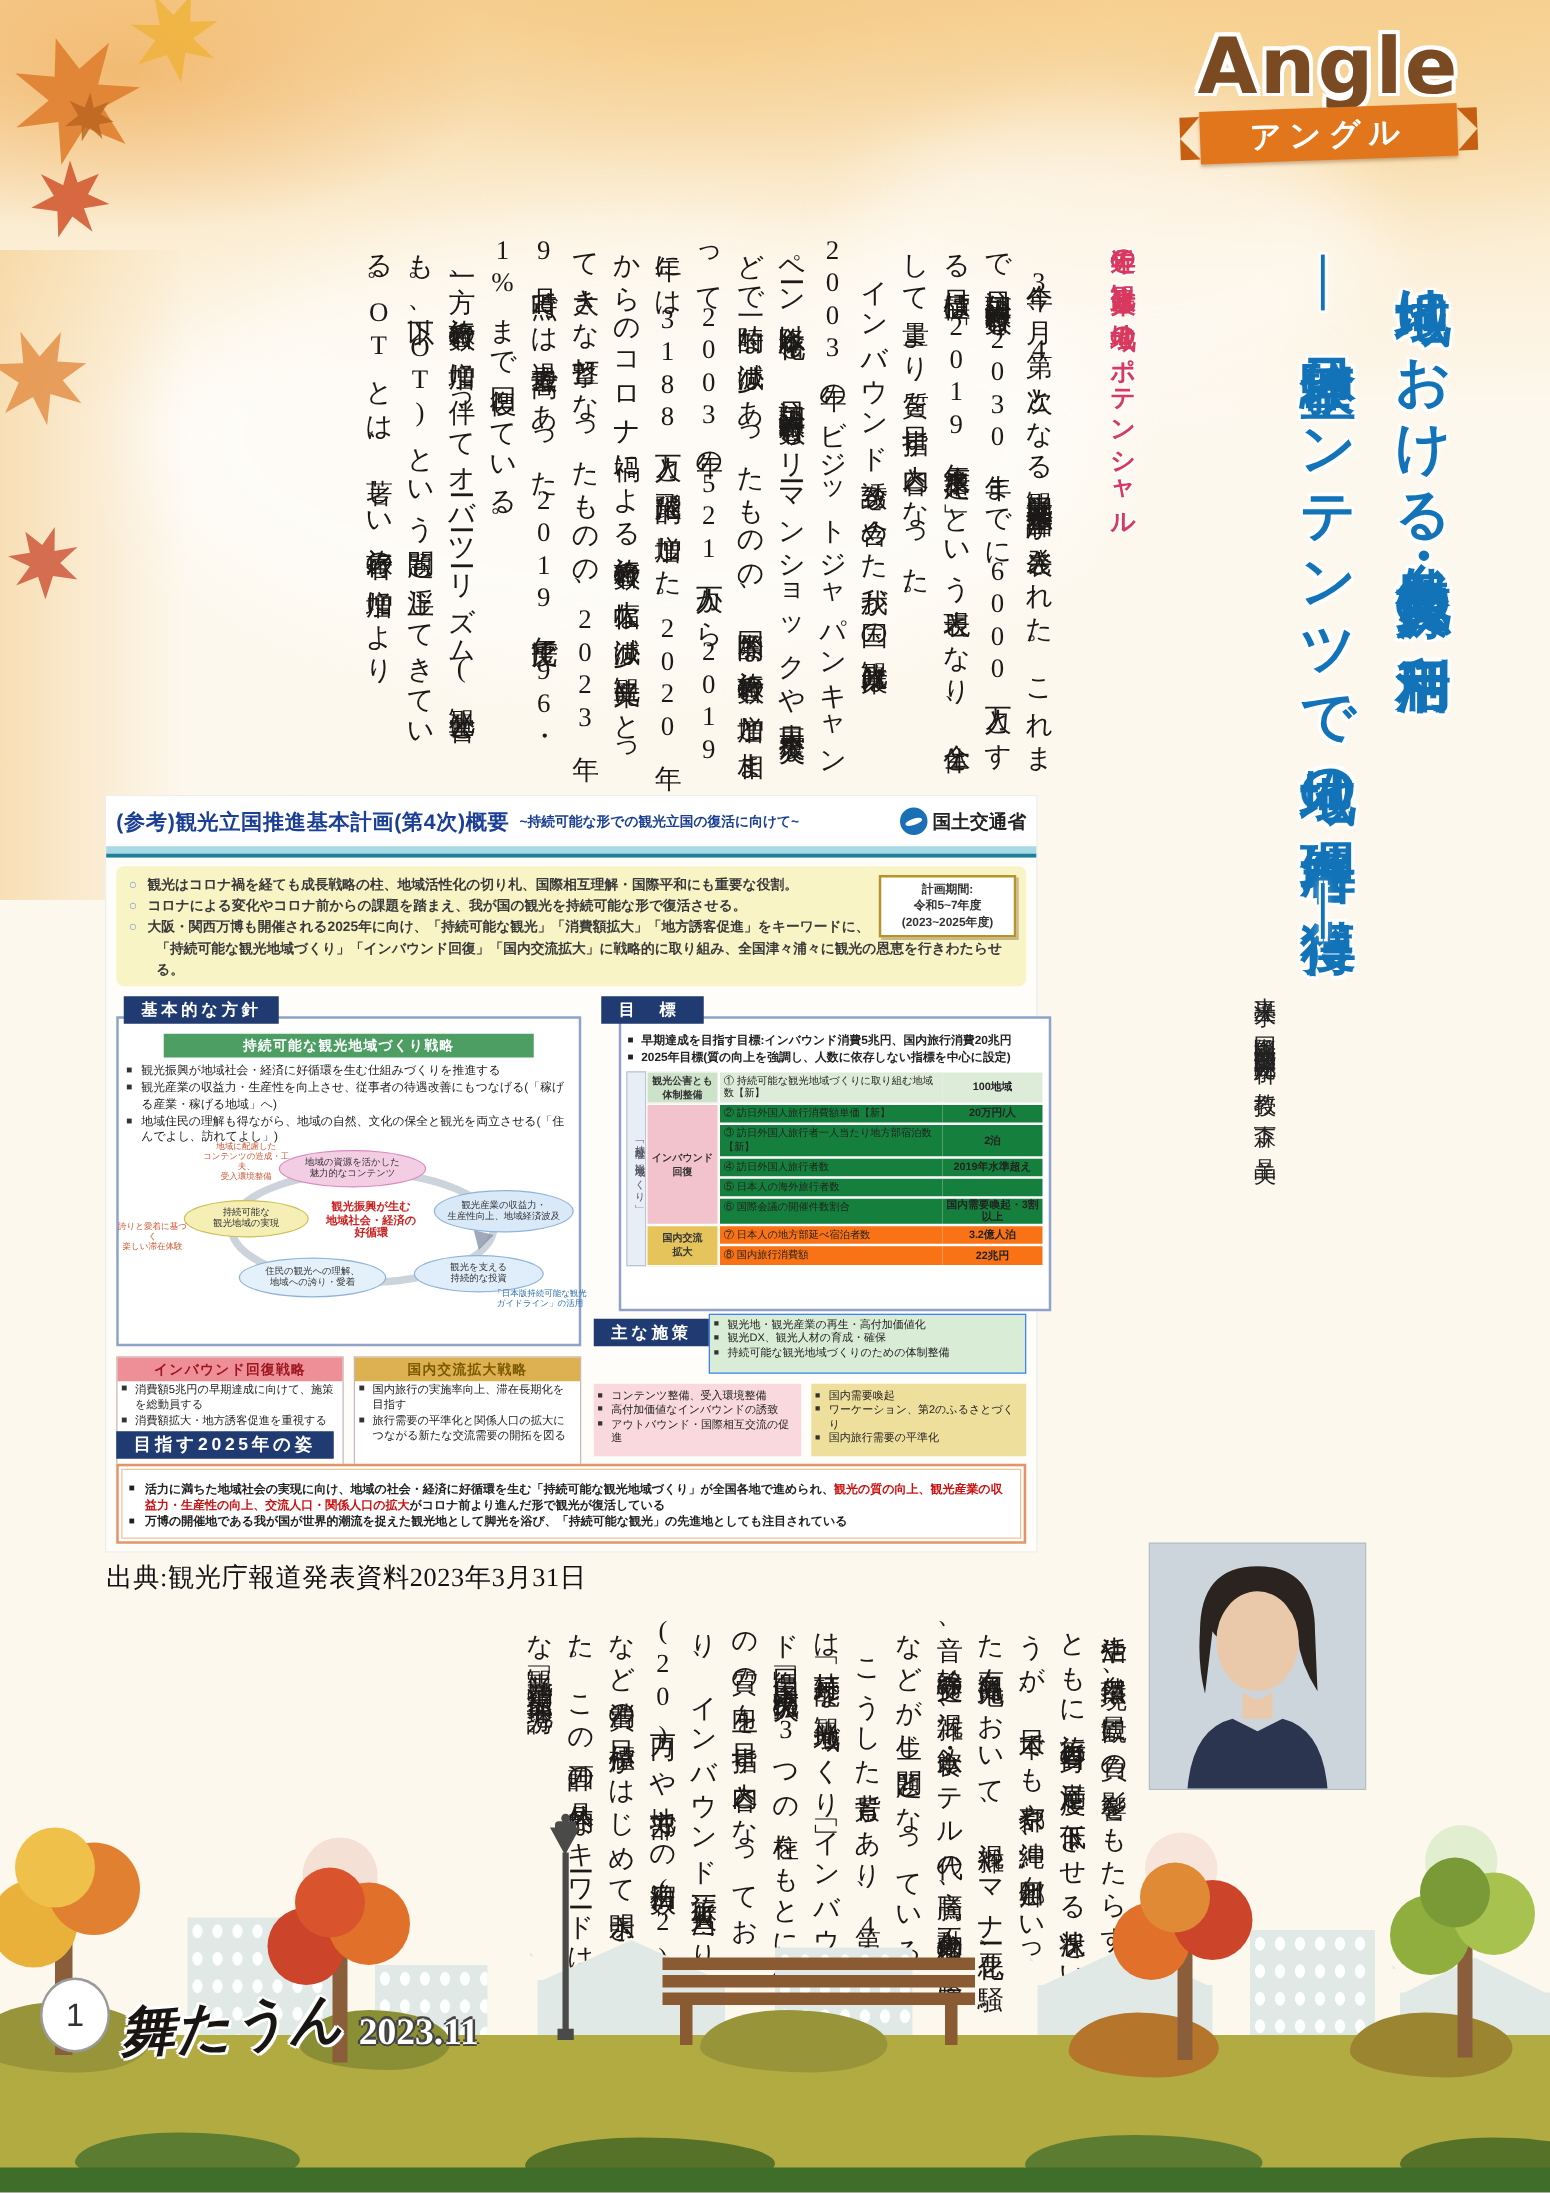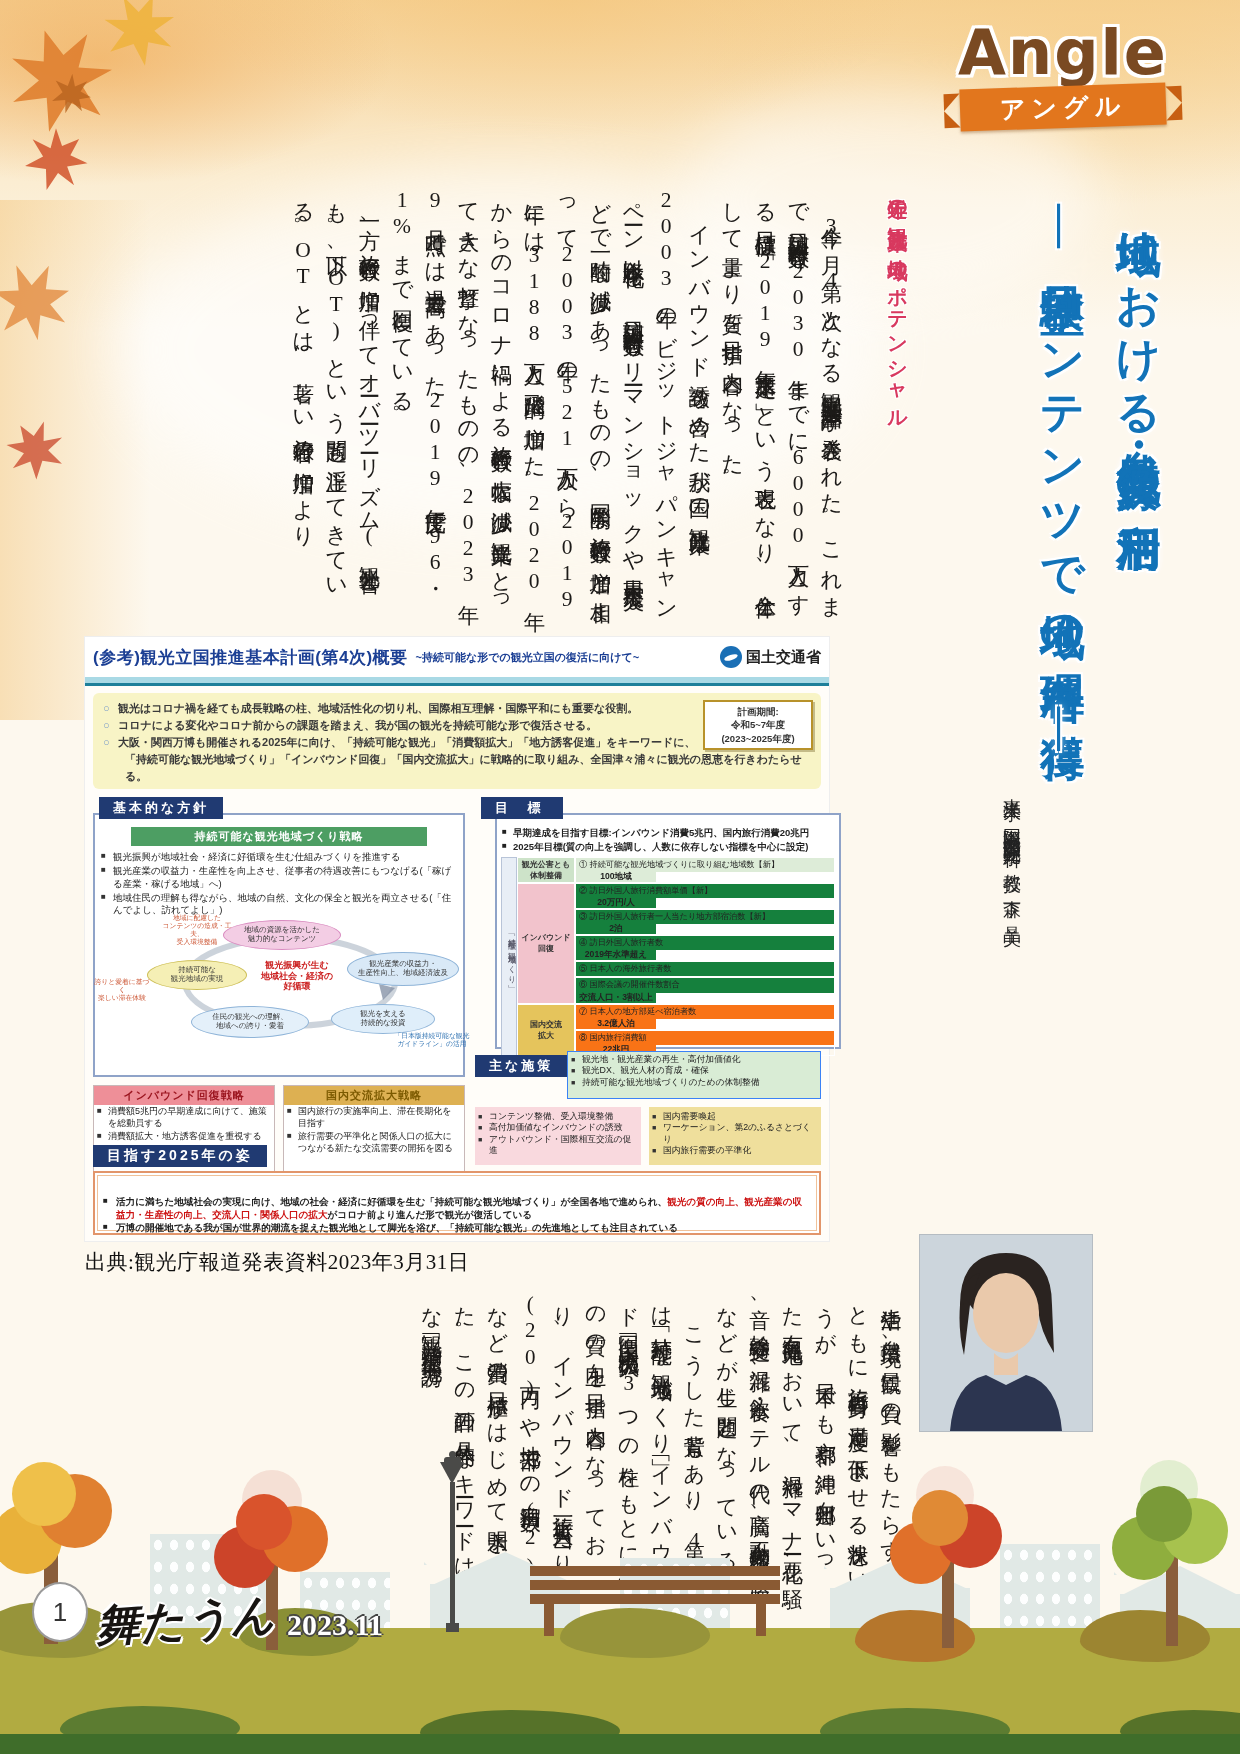--- a/index.html
+++ b/index.html
@@ -117,42 +117,42 @@
   .gline{position:relative;font-size:9.5px;font-weight:bold;color:#222;padding:2px 4px 0 16px;line-height:1.3;}
   .gline:before{content:"■";position:absolute;left:5px;font-size:8px;}
   .goals-table{display:flex;margin:3px 4px 0;}
   .side-label{writing-mode:vertical-rl;font-size:8px;color:#556;background:#e8eef6;
     border:1px solid #b8c4d8;width:14px;text-align:center;letter-spacing:1px;}
   .g-groups{flex:1;}
   .g-group{display:flex;}
   .g-cat{width:58px;display:flex;align-items:center;justify-content:center;text-align:center;
     font-size:8px;font-weight:bold;color:#333;border:1px solid #fff;box-sizing:border-box;}
   .g-rows{flex:1;}
-  .g-row{display:flex;border:1px solid #fff;box-sizing:border-box;flex-direction:column;}
+  .g-row{display:flex;border:1px solid #fff;box-sizing:border-box;}
   .g-item{flex:1;font-size:8.2px;color:#222;padding:2px 3px;line-height:1.25;}
   .g-val{width:80px;display:flex;align-items:center;justify-content:center;text-align:center;
     font-size:8.6px;font-weight:bold;color:#222;line-height:1.15;}
   .tone-g .g-cat{background:#cde3c9;} .tone-g .g-item,.tone-g .g-val{background:#ddecd8;}
   .tone-p .g-cat{background:#f2c3cc;} .tone-p .g-item,.tone-p .g-val{background:#15803d;}
   .tone-y .g-cat{background:#e5c45c;} .tone-y .g-item,.tone-y .g-val{background:#f97316;}
   
   .meas-tab{left:390px;top:418px;}
   .meas-green{position:absolute;left:482px;top:414px;width:254px;height:48px;background:#d9ecd5;
     border:1px solid #3b82f6;box-sizing:border-box;padding:2px 0;}
   .meas-green .blt,.meas-pink .blt,.meas-yellow .blt{font-size:8.8px;padding:0 4px 0 14px;}
   .meas-green .blt:before,.meas-pink .blt:before,.meas-yellow .blt:before{left:3px;font-size:7px;}
   .meas-pink{position:absolute;left:390px;top:470px;width:166px;height:58px;background:#f9d9de;
     box-sizing:border-box;padding:4px 0;}
   .meas-yellow{position:absolute;left:564px;top:470px;width:172px;height:58px;background:#efdf9c;
     box-sizing:border-box;padding:4px 0;}
   
   .vis-tab{left:8px;top:508px;font-size:14px;}
   .vision{position:absolute;left:8px;top:534px;width:728px;height:64px;background:#fff;
     border:2px solid #e2956a;box-shadow:inset 0 0 0 2px #fff,inset 0 0 0 3px #f0c29a;
-    box-sizing:border-box;padding:23px 8px;}
+    box-sizing:border-box;padding:13px 8px;}
   .vision:before{content:"";position:absolute;right:-4px;top:-22px;width:220px;height:26px;
     background:linear-gradient(100deg,#f4b25a,#e98633);transform:skewX(-35deg);z-index:-1;opacity:.9;}
   .vline{position:relative;font-size:9.6px;line-height:1.35;color:#222;padding-left:13px;font-weight:bold;}
   .vline:before{content:"■";position:absolute;left:0;font-size:8px;}
   .vred{color:#cc1111;}
   .fig-caption{position:absolute;left:85px;top:1248px;font-size:21px;color:#111;
     font-family:Liberation Serif, serif;letter-spacing:.5px;}
   
   .photo{position:absolute;left:920px;top:1235px;width:172px;height:196px;background:#cfd7de;
     box-shadow:0 0 0 1px #b5bcc2;overflow:hidden;}
@@ -340,21 +340,21 @@
               <div class="g-row">
                 <div class="g-item">④ 訪日外国人旅行者数</div>
                 <div class="g-val">2019年水準超え</div>
               </div>
               <div class="g-row">
                 <div class="g-item">⑤ 日本人の海外旅行者数</div>
                 <div class="g-val"></div>
               </div>
               <div class="g-row">
                 <div class="g-item">⑥ 国際会議の開催件数割合</div>
-                <div class="g-val">交流人口・3割以上</div>
+                <div class="g-val">国内需要喚起・3割以上</div>
               </div>
             </div>
           </div>
           <div class="g-group tone-y">
             <div class="g-cat pre">国内交流
 拡大</div>
             <div class="g-rows">
               <div class="g-row">
                 <div class="g-item">⑦ 日本人の地方部延べ宿泊者数</div>
                 <div class="g-val">3.2億人泊</div>

